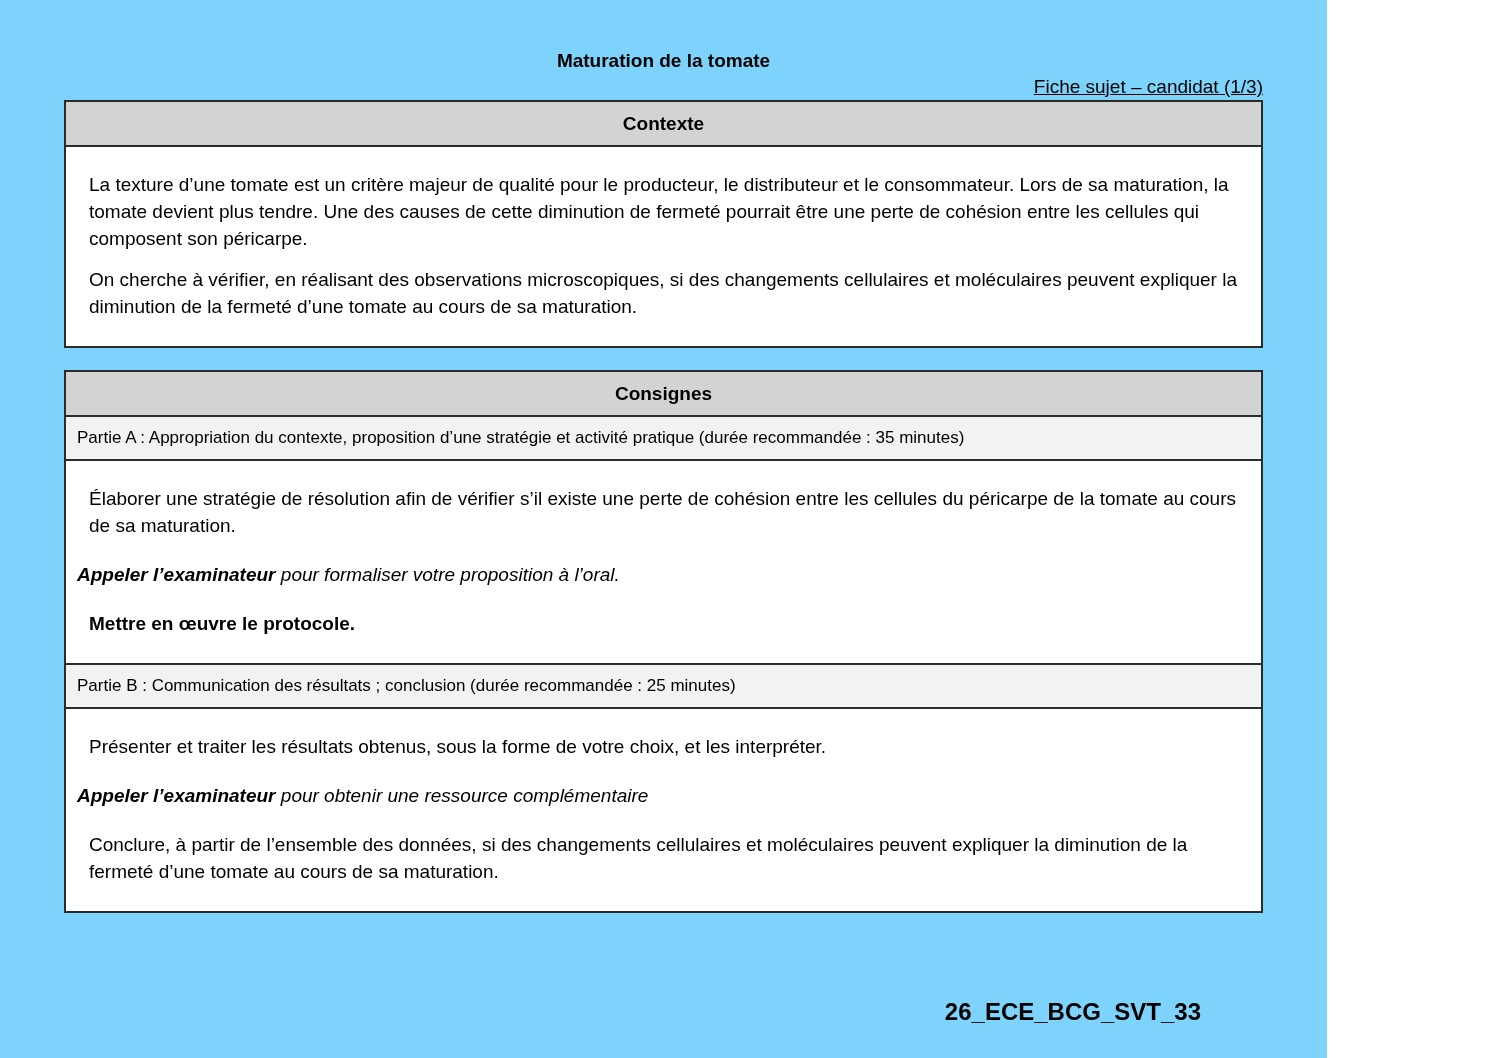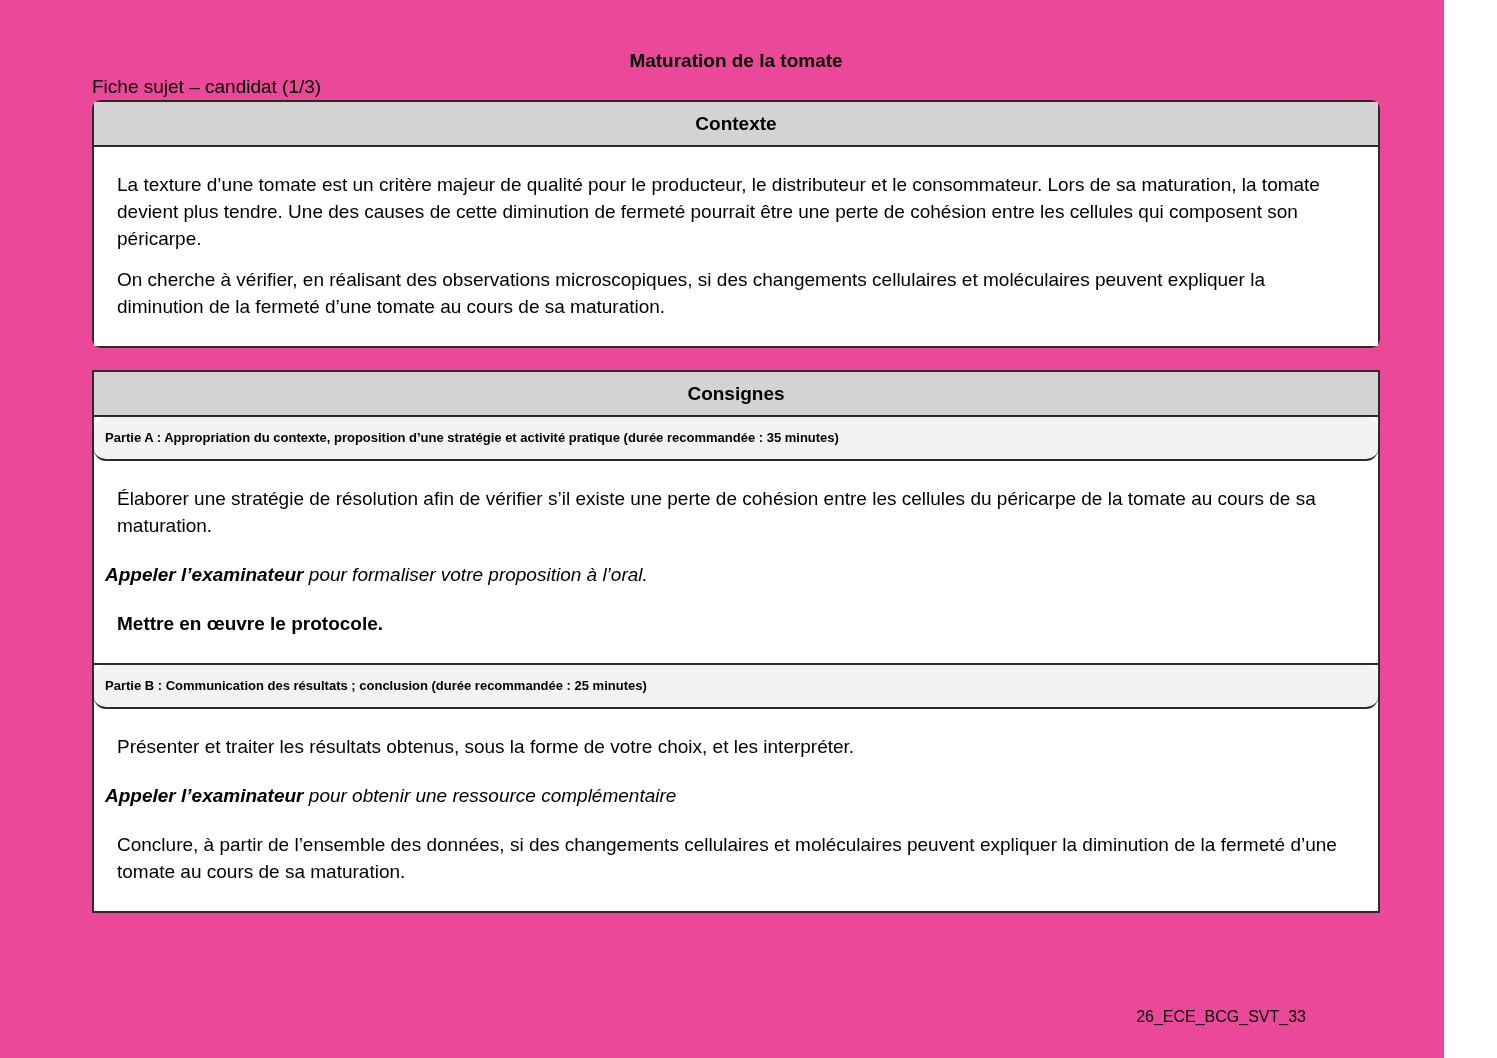--- a/index.html
+++ b/index.html
@@ -8,92 +8,91 @@
     --border-color: #2b2b2b;
   }
   * { margin: 0; padding: 0; box-sizing: border-box; }
   html, body { background: #ffffff; }
   body {
     font-family: "Liberation Sans", "DejaVu Sans", sans-serif;
     color: #000000;
   }
   .page {
     position: relative;
-    width: 1444px;
+    width: 1327px;
     height: 1058px;
-    background: #ec4899;
+    background: #7dd3fc;
     overflow: hidden;
-    padding-left: 28px;
   }
   .content {
     padding: 50px 64px 0 64px;
   }
   .page-title {
     text-align: center;
     font-size: 19px;
     font-weight: bold;
     line-height: 22px;
   }
   .page-subtitle {
-    text-align: left;
+    text-align: right;
     font-size: 19px;
     line-height: 22px;
     margin-top: 4px;
     margin-bottom: 2px;
+    text-decoration: underline;
   }
   .doc-table {
     border: 2px solid var(--border-color, #2b2b2b);
     width: 100%;
     background: #ffffff;
   }
   .doc-table + .doc-table { margin-top: 22px; }
-  .contexte-table { margin-top: 0; border-radius: 9px; }
+  .contexte-table { margin-top: 0; }
   .consignes-table { margin-top: 22px; }
   .header-row {
     background: var(--header-bg, #d3d3d3);
     height: 45px;
     display: flex;
     align-items: center;
     justify-content: center;
     font-size: 19px;
     font-weight: bold;
     border-bottom: 2px solid var(--border-color, #2b2b2b);
   }
   .part-row {
     background: var(--subheader-bg, #f2f2f2);
     padding: 9px 11px;
-    font-size: 13px;
-    font-weight: bold;
+    font-size: 17px;
+    font-weight: normal;
     line-height: 24px;
     border-bottom: 2px solid var(--border-color, #2b2b2b);
-    border-radius: 12px;
   }
   .body-row {
     background: #ffffff;
     padding: 12px 11px 14px 11px;
     font-size: 19px;
     line-height: 27px;
   }
   .body-row.bordered { border-bottom: 2px solid var(--border-color, #2b2b2b); }
   .body-row p { margin: 12px; }
   .para-gap { margin-top: 14px !important; }
   .bold { font-weight: normal; }
   .call-line {
     text-align: left;
     font-style: italic;
     margin: 22px 0 !important;
   }
   .call-line .lead { font-weight: bold; }
   .protocol-line { font-weight: bold; }
   .page-footer {
     position: absolute;
-    right: 138px;
+    right: 126px;
     bottom: 32px;
-    font-size: 16px;
-    font-weight: normal;
+    font-size: 24px;
+    font-weight: bold;
   }
 </style>
 </head>
 <body>
 
 <div class="page">
   <div class="content">
 
     <div class="page-title">Maturation de la tomate</div>
 

